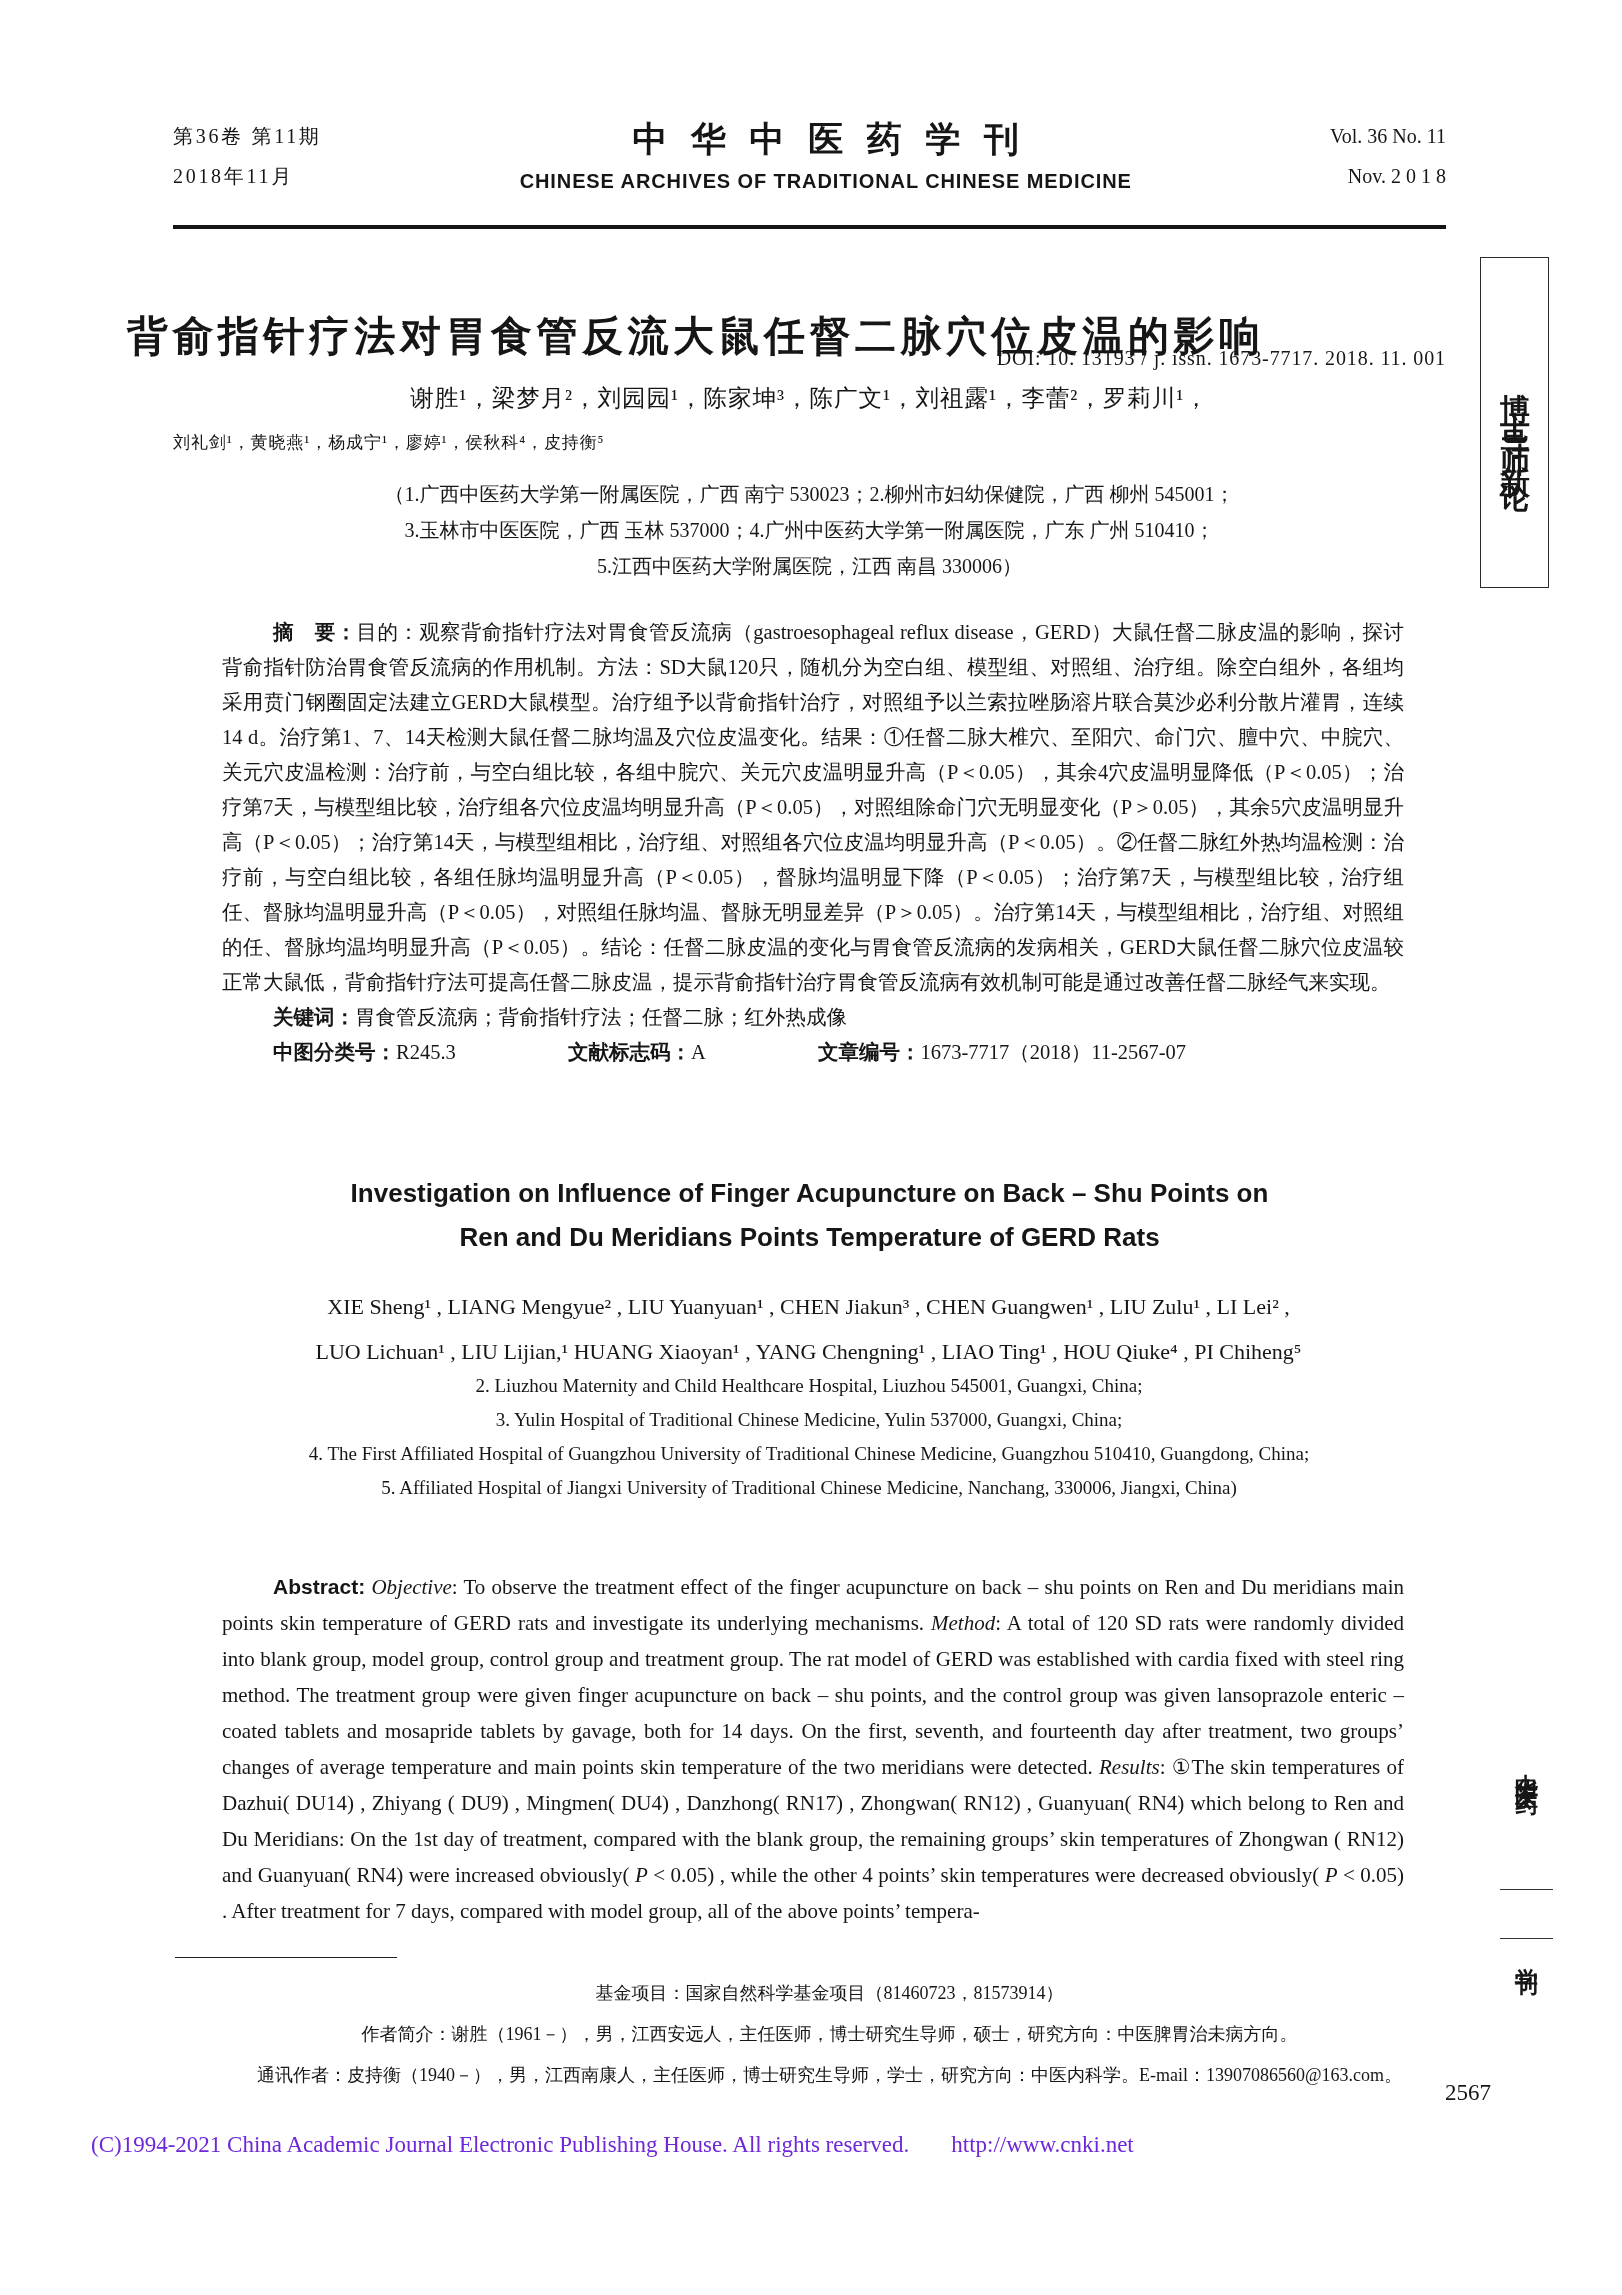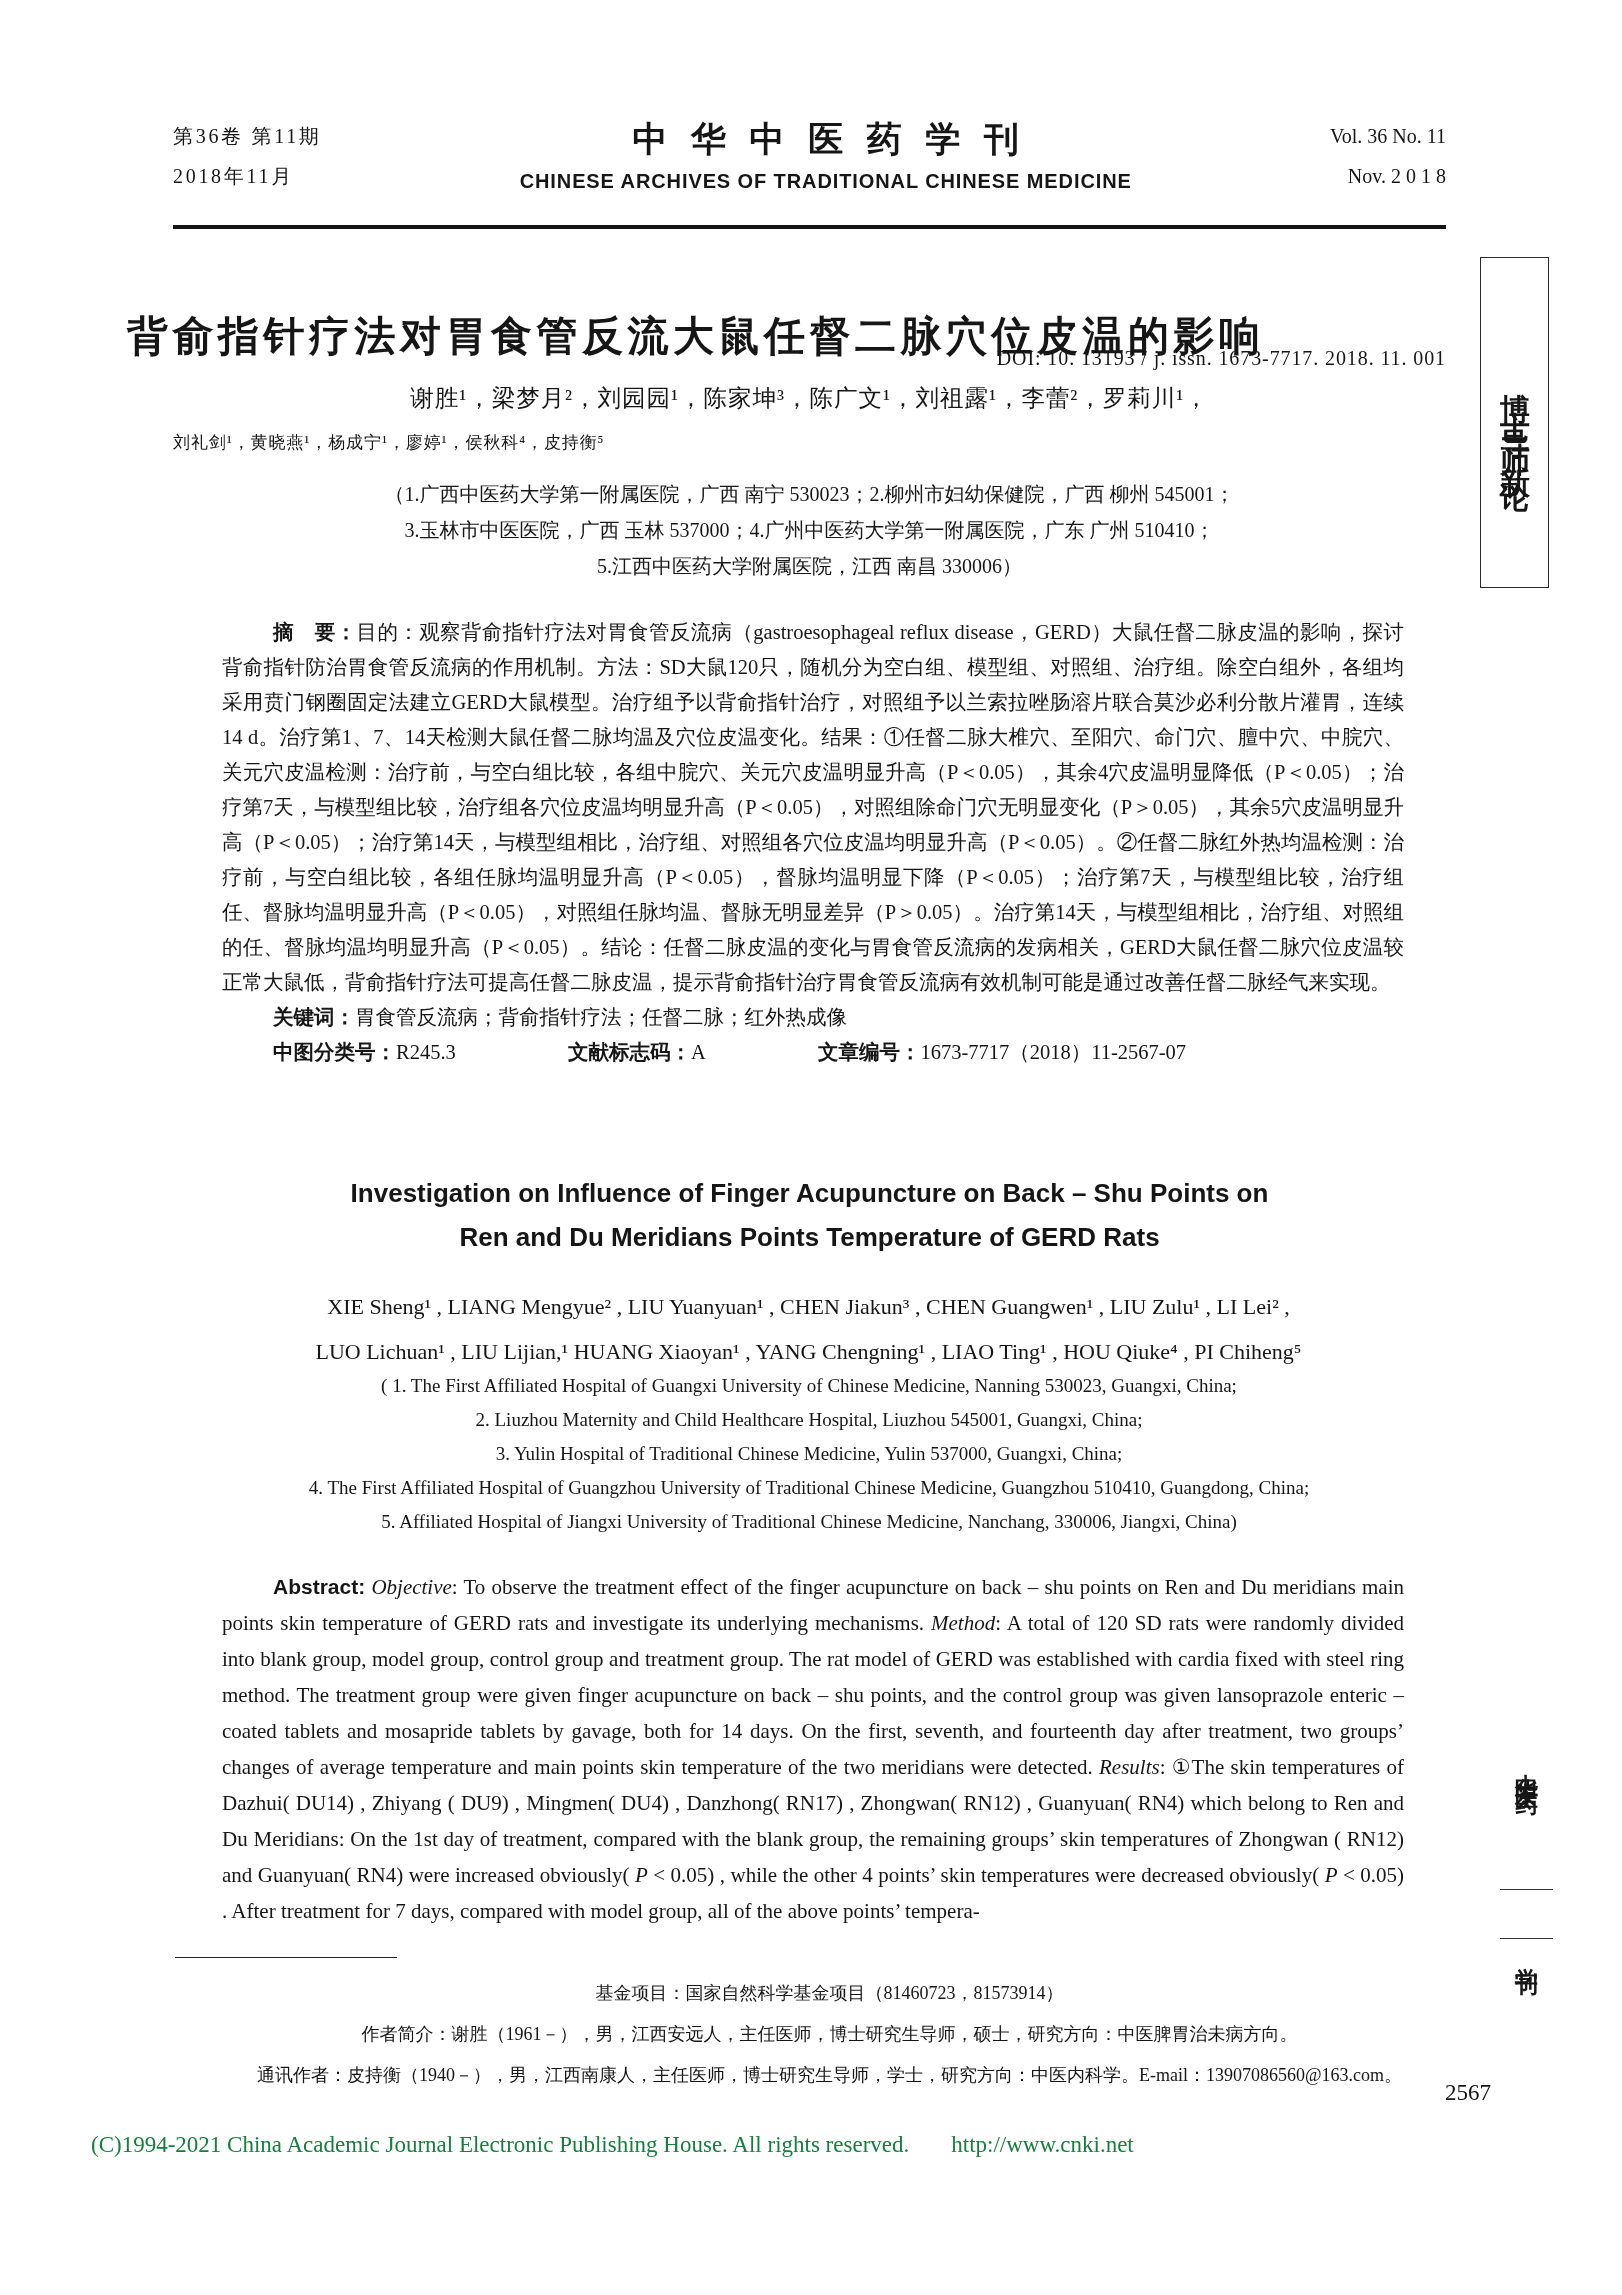--- a/index.html
+++ b/index.html
@@ -51,21 +51,21 @@
   .abstract-en{top:1569px;left:222px;width:1182px;font-size:21px;line-height:36px;text-align:justify;}
   .abstract-en p{margin:0;text-indent:51px;}
   .abstract-en .lbl-en{font-weight:bold;font-family:"Liberation Sans",sans-serif;}
   .abstract-en i{font-family:"Liberation Serif",serif;}
 
   
   .fnrule{top:1957px;left:175px;width:222px;height:0;border-top:1.8px solid #222;}
   .footnotes{top:1973px;left:175px;width:1309px;font-size:18px;line-height:41px;text-align:center;}
   .footnotes p{margin:0;}
   .pagenum{top:2080px;left:1264px;width:227px;text-align:right;font-size:23px;}
-  .copyright{top:2132px;left:91px;width:1346px;font-size:23px;color:#15803d;display:flex;}
+  .copyright{top:2132px;left:91px;width:1346px;font-size:23px;color:#6d28d9;display:flex;}
   .copyright .cpurl{margin-left:42px;}
 </style>
 </head>
 <body>
 
 <div class="abs jheader">
   <div class="jh-left">
     <div>第36卷 第11期</div>
     <div>2018年11月</div>
   </div>
@@ -114,21 +114,20 @@
 
 <div class="abs title-en">
   <div>Investigation on Influence of Finger Acupuncture on Back – Shu Points on</div>
   <div>Ren and Du Meridians Points Temperature of GERD Rats</div>
 </div>
 <div class="abs authors-en">
   <div>XIE Sheng¹ , LIANG Mengyue² , LIU Yuanyuan¹ , CHEN Jiakun³ , CHEN Guangwen¹ , LIU Zulu¹ , LI Lei² ,</div>
   <div>LUO Lichuan¹ , LIU Lijian,¹ HUANG Xiaoyan¹ , YANG Chengning¹ , LIAO Ting¹ , HOU Qiuke⁴ , PI Chiheng⁵</div>
 </div>
 <div class="abs affils-en">
-  <div>( 1. The First Affiliated Hospital of Guangxi University of Chinese Medicine, Nanning 530023, Guangxi, China;</div>
   <div>2. Liuzhou Maternity and Child Healthcare Hospital, Liuzhou 545001, Guangxi, China;</div>
   <div>3. Yulin Hospital of Traditional Chinese Medicine, Yulin 537000, Guangxi, China;</div>
   <div>4. The First Affiliated Hospital of Guangzhou University of Traditional Chinese Medicine, Guangzhou 510410, Guangdong, China;</div>
   <div>5. Affiliated Hospital of Jiangxi University of Traditional Chinese Medicine, Nanchang, 330006, Jiangxi, China)</div>
 </div>
 <div class="abs abstract-en">
   <p><span class="lbl-en">Abstract:</span><span> <i>Objective</i>: To observe the treatment effect of the finger acupuncture on back – shu points on Ren and Du meridians main points skin temperature of GERD rats and investigate its underlying mechanisms. <i>Method</i>: A total of 120 SD rats were randomly divided into blank group, model group, control group and treatment group. The rat model of GERD was established with cardia fixed with steel ring method. The treatment group were given finger acupuncture on back – shu points, and the control group was given lansoprazole enteric – coated tablets and mosapride tablets by gavage, both for 14 days. On the first, seventh, and fourteenth day after treatment, two groups’ changes of average temperature and main points skin temperature of the two meridians were detected. <i>Results</i>: ①The skin temperatures of Dazhui( DU14) , Zhiyang ( DU9) , Mingmen( DU4) , Danzhong( RN17) , Zhongwan( RN12) , Guanyuan( RN4) which belong to Ren and Du Meridians: On the 1st day of treatment, compared with the blank group, the remaining groups’ skin temperatures of Zhongwan ( RN12) and Guanyuan( RN4) were increased obviously( <i>P</i> &lt; 0.05) , while the other 4 points’ skin temperatures were decreased obviously( <i>P</i> &lt; 0.05) . After treatment for 7 days, compared with model group, all of the above points’ tempera-</span></p>
 </div>
 
 <div class="abs fnrule"></div>

